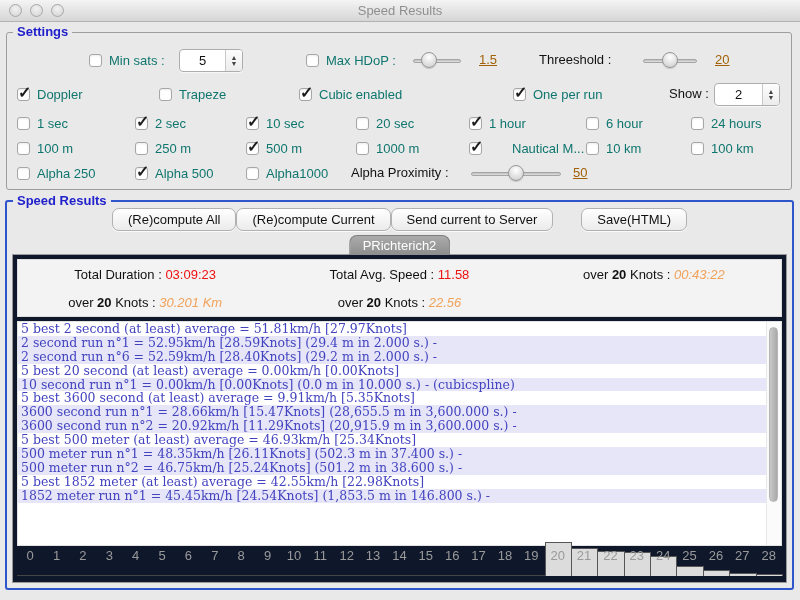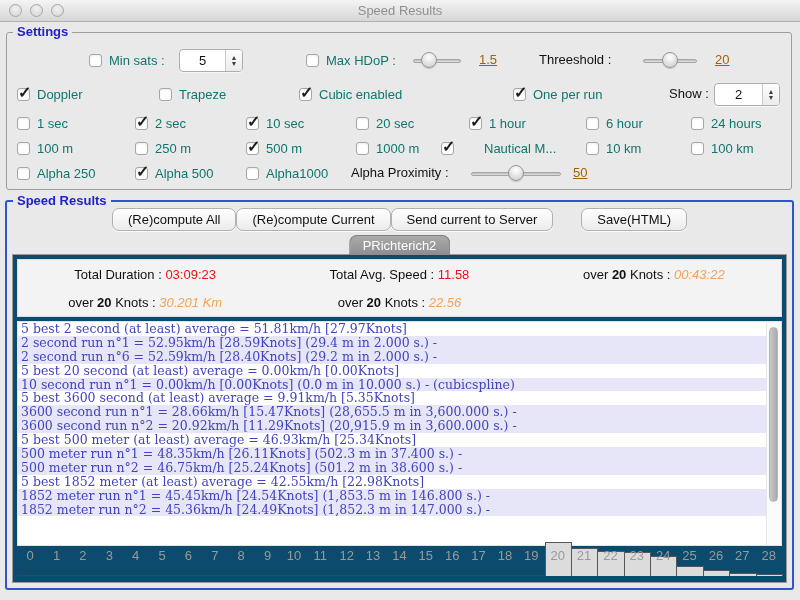--- a/index.html
+++ b/index.html
@@ -79,21 +79,21 @@
   
   .tab {
     position:absolute; top:33px; left:50%; transform:translateX(-50%);
     height:20px; padding:0 13px; z-index:2;
     background:linear-gradient(#ababab,#8d8d8d); color:#fff; font-size:13px;
     border:1px solid #7d7d7d; border-bottom:none; border-radius:8px 8px 0 0;
     display:flex; align-items:center;
   }
   .tabpanel {
     position:absolute; left:5px; right:5px; top:52px; bottom:5px;
-    border:1px solid #9a9a9a; background:#0c4a6e;
+    border:1px solid #9a9a9a; background:#0f172a;
   }
   
   .stats {
     position:absolute; left:4px; right:4px; top:4px; height:58px;
     background:#f3f3f3; border:1px solid #dedede;
     display:grid; grid-template-columns:1fr 1fr 1fr; grid-template-rows:1fr 1fr;
     align-items:center; justify-items:center; font-size:13px; color:#111;
   }
   .stat-val { color:#ee1111; }
   .over-val { color:#f2a25a; font-style:italic; }
@@ -238,21 +238,21 @@
           <span class="cl">250 m</span>
         </label>
       <label class="cb" style="left:239px;">
           <span class="box on"></span>
           <span class="cl">500 m</span>
         </label>
       <label class="cb" style="left:349px;">
           <span class="box"></span>
           <span class="cl">1000 m</span>
         </label>
-      <label class="cb" style="left:434px;gap:30px;">
+      <label class="cb" style="left:462px;gap:30px;">
           <span class="box on"></span>
           <span class="cl">Nautical M...</span>
         </label>
       <label class="cb" style="left:579px;">
           <span class="box"></span>
           <span class="cl">10 km</span>
         </label>
       <label class="cb" style="left:684px;">
           <span class="box"></span>
           <span class="cl">100 km</span>
@@ -320,21 +320,20 @@
           <div class="run">5 best 20 second (at least) average = 0.00km/h [0.00Knots]</div>
           <div class="run hl">10 second run n°1 = 0.00km/h [0.00Knots] (0.0 m in 10.000 s.) -  (cubicspline)</div>
           <div class="run">5 best 3600 second (at least) average = 9.91km/h [5.35Knots]</div>
           <div class="run hl">3600 second run n°1 = 28.66km/h [15.47Knots] (28,655.5 m in 3,600.000 s.) -</div>
           <div class="run hl">3600 second run n°2 = 20.92km/h [11.29Knots] (20,915.9 m in 3,600.000 s.) -</div>
           <div class="run">5 best 500 meter (at least) average = 46.93km/h [25.34Knots]</div>
           <div class="run hl">500 meter run n°1 = 48.35km/h [26.11Knots] (502.3 m in 37.400 s.) -</div>
           <div class="run hl">500 meter run n°2 = 46.75km/h [25.24Knots] (501.2 m in 38.600 s.) -</div>
           <div class="run">5 best 1852 meter (at least) average = 42.55km/h [22.98Knots]</div>
           <div class="run hl">1852 meter run n°1 = 45.45km/h [24.54Knots] (1,853.5 m in 146.800 s.) -</div>
-          <div class="run hl">1852 meter run n°2 = 45.36km/h [24.49Knots] (1,852.3 m in 147.000 s.) -</div>
           <div class="vscroll">
           <div class="vthumb"></div>
         </div>
       </div>
 
       <div class="hist" id="hist-host">
         <div class="baseline"></div>
       <div class="slot">
             <div class="lbl">0</div>
           </div>

